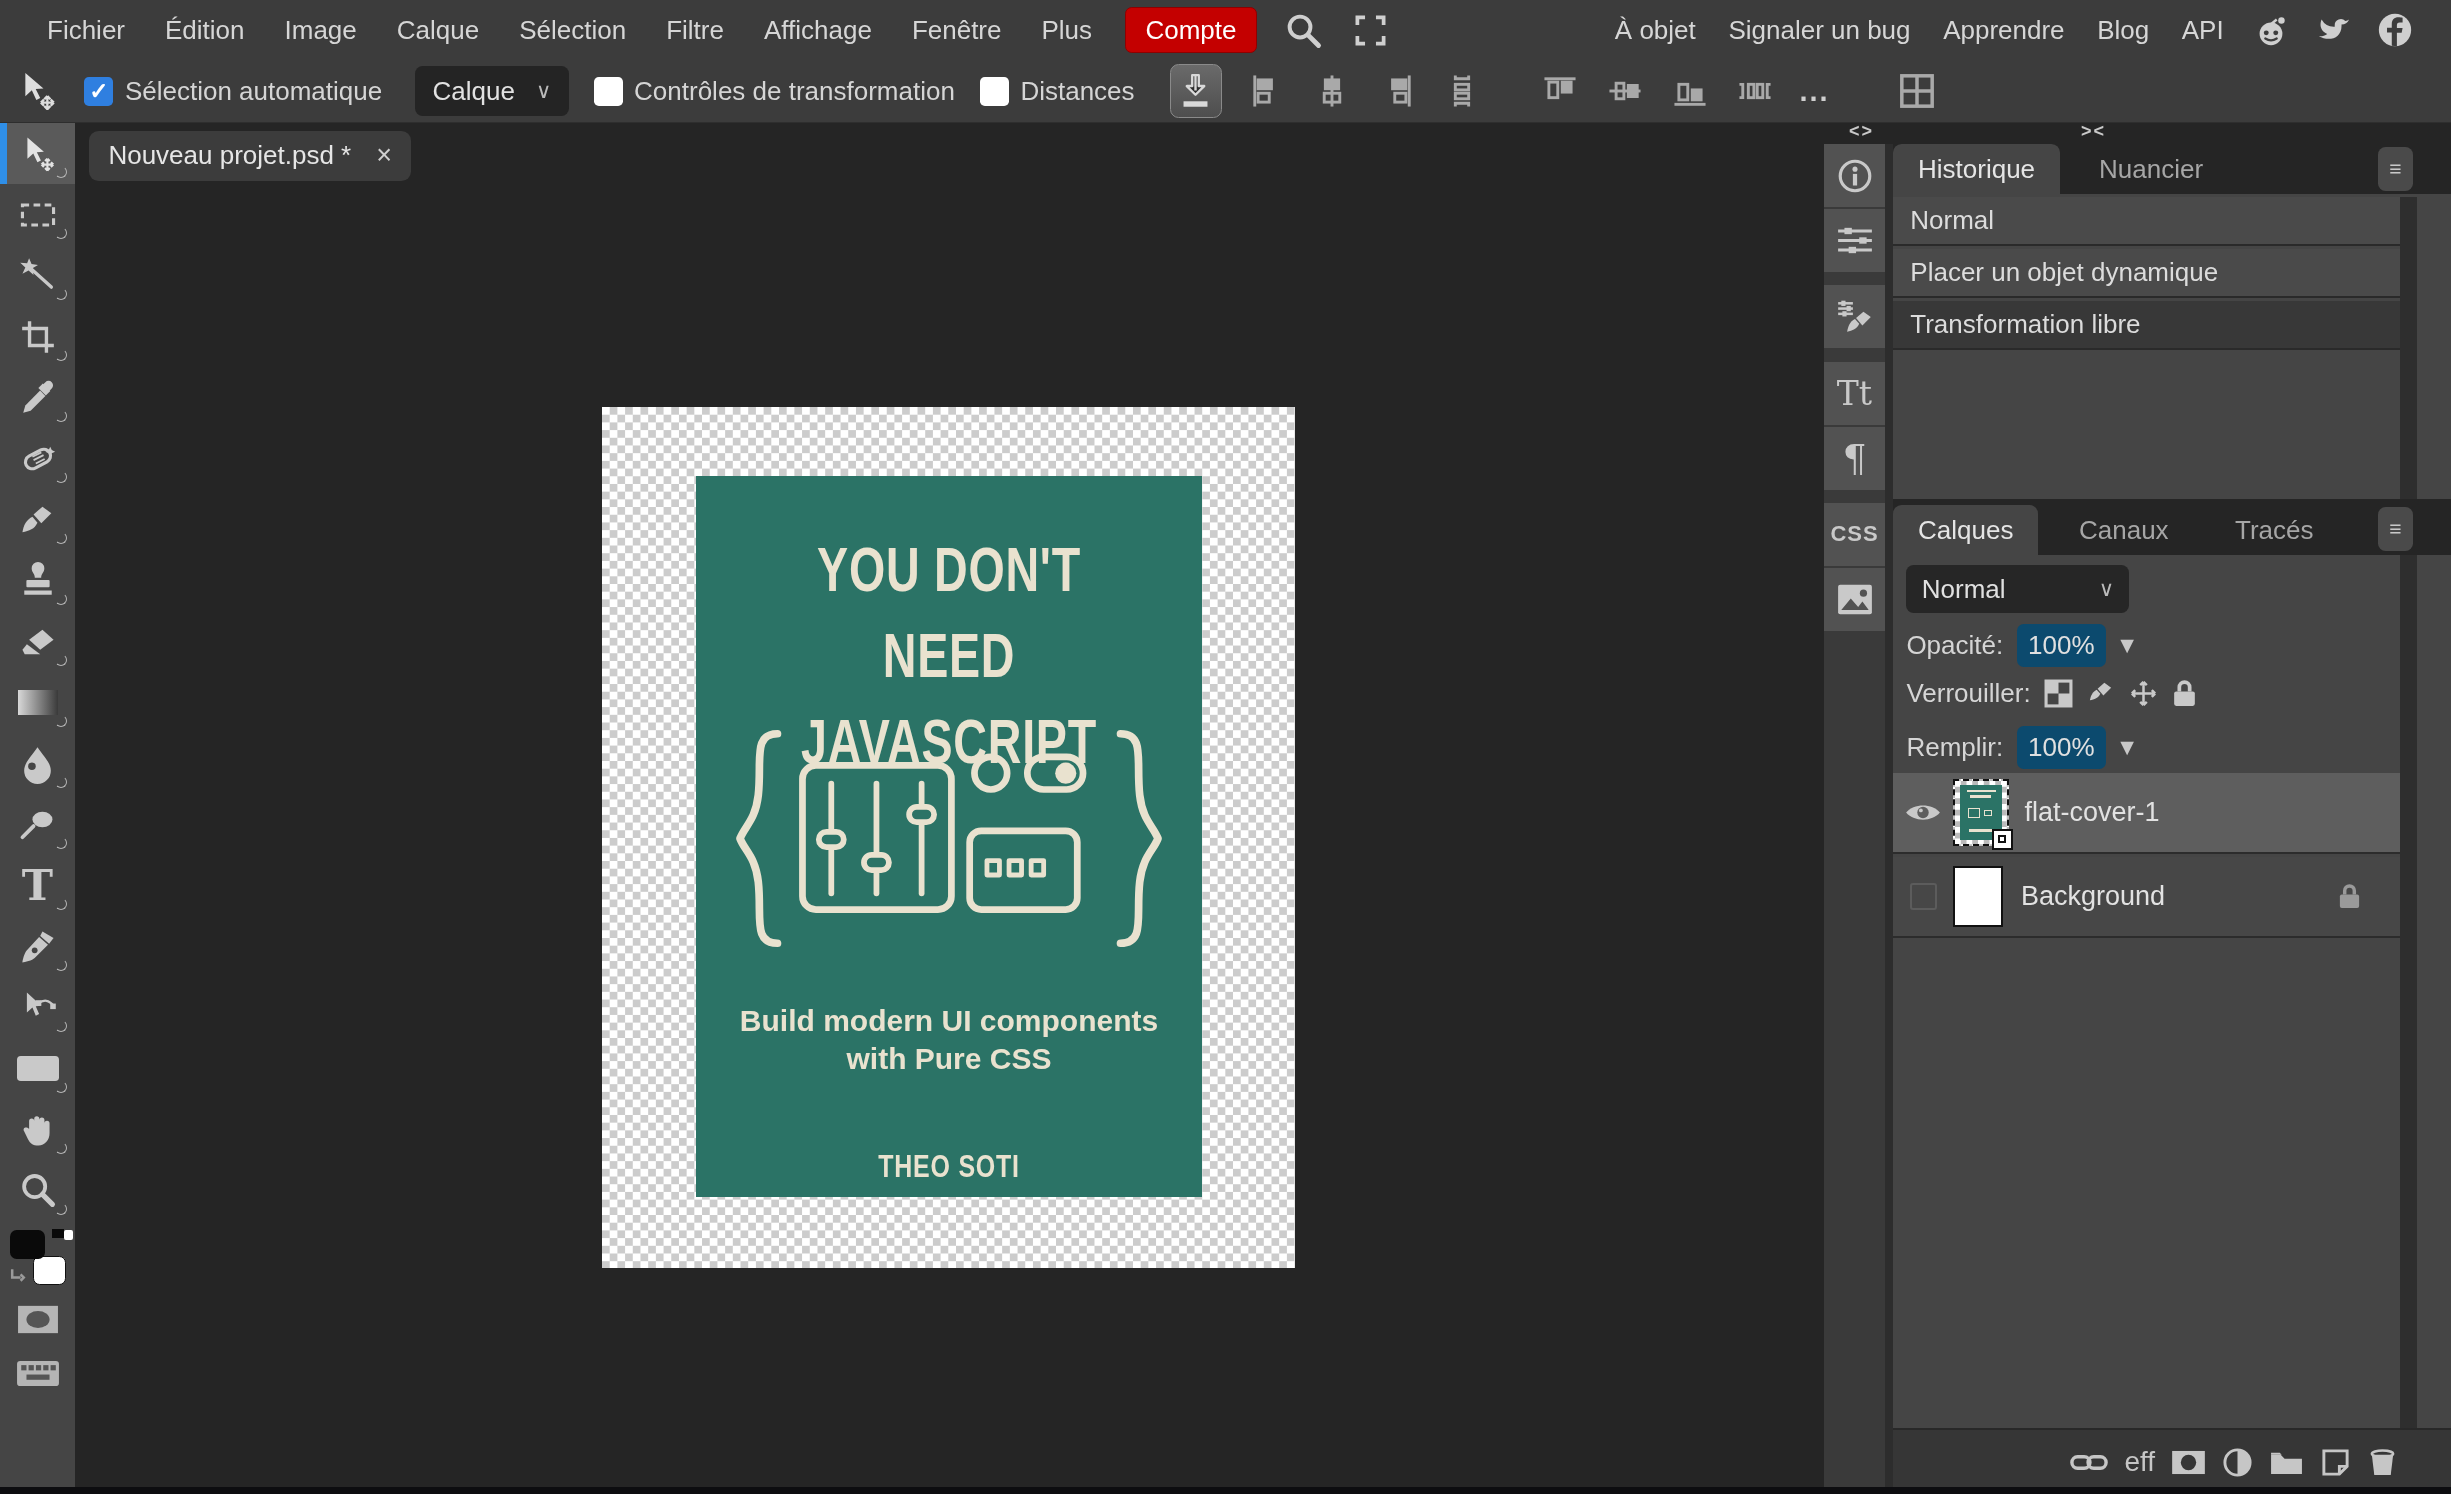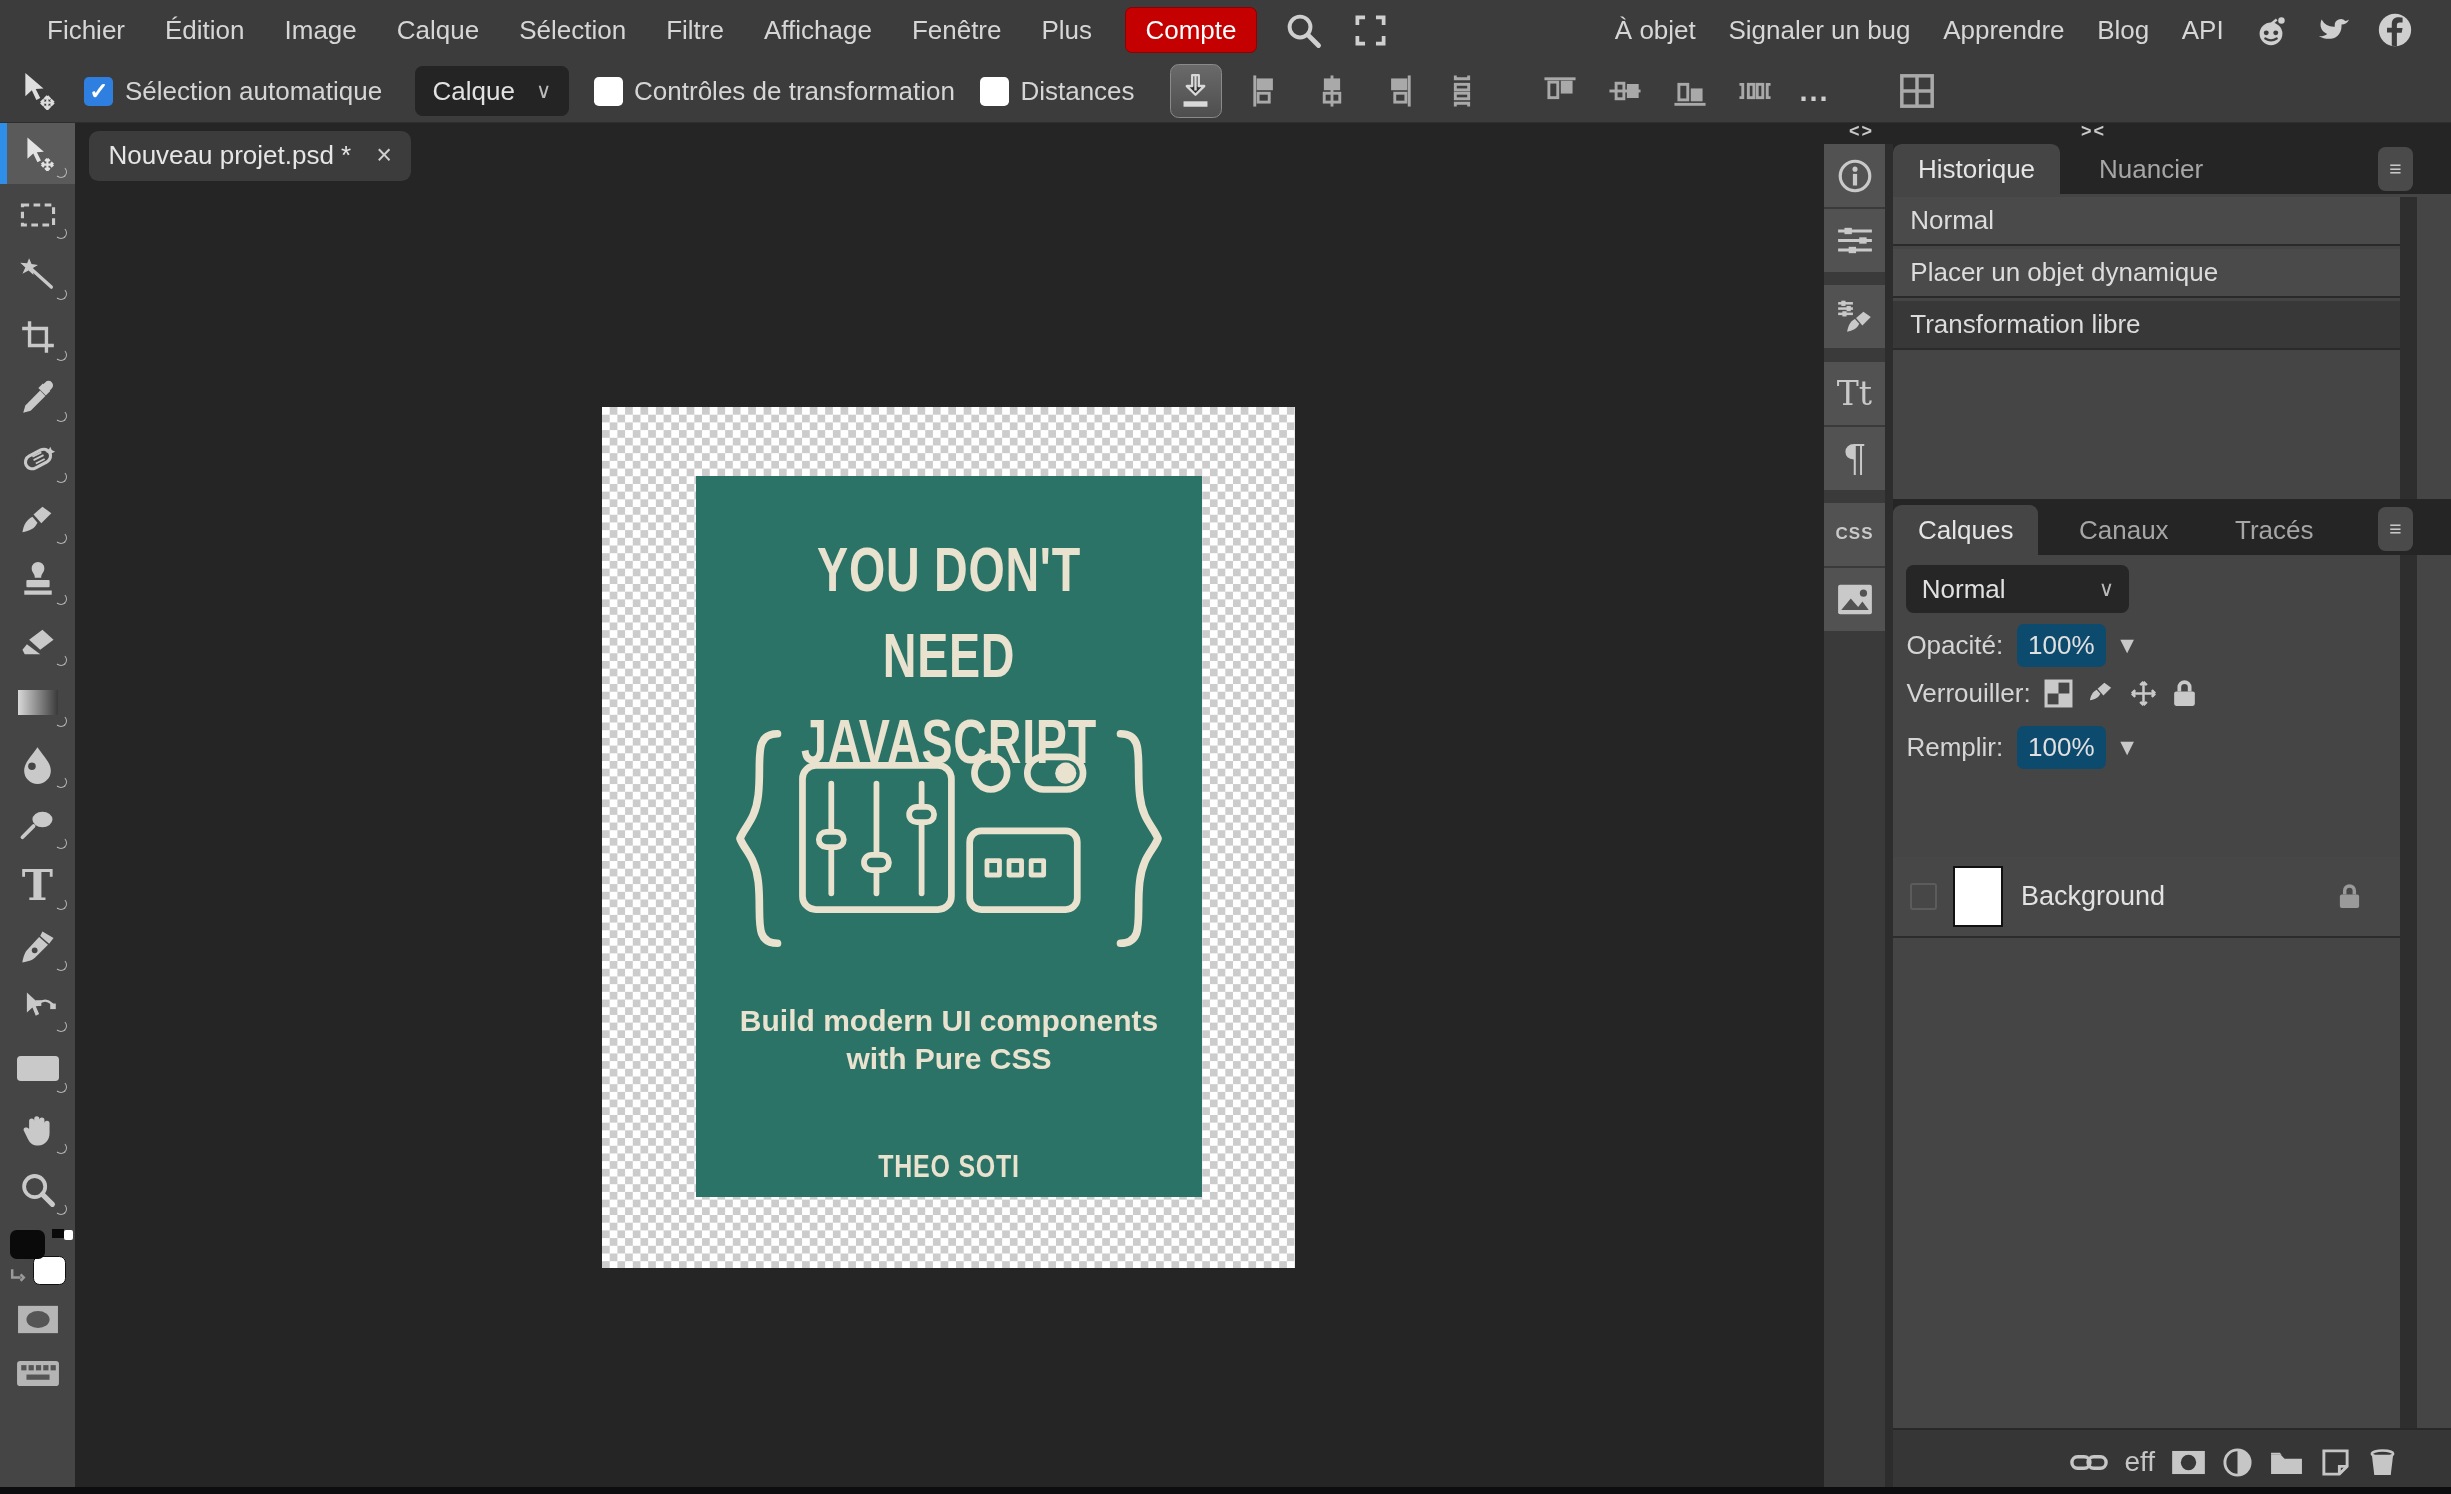--- a/index.html
+++ b/index.html
@@ -499,21 +499,21 @@
             <rect x="7" y="13.5" width="4" height="5" fill="#c9c9c9" stroke="none"></rect>
           </g>
           <path d="M27 14 l7 5 -8 8 -6-7 z" fill="#c9c9c9"></path>
           <path d="M19 21 c-5 2.5-6.5 7-7.5 12 5-1 9.5-2.5 11.5-7.5 z" fill="#c9c9c9"></path>
         </svg>
     </div>
     <div class="strip-gap"></div>
     <div class="strip-btn serifglyph" style="font-size:33px">Tt</div>
     <div class="strip-btn serifglyph" style="font-size:38px">¶</div>
     <div class="strip-gap"></div>
-    <div class="strip-btn" style="font-size:17px;font-weight:bold;letter-spacing:1px">CSS</div>
+    <div class="strip-btn" style="font-size:22px;font-weight:bold;letter-spacing:1px">CSS</div>
     <div class="strip-btn">
       <svg width="38" height="35" viewBox="0 0 36 32">
           <rect x="2" y="2" width="32" height="28" rx="2" fill="#c9c9c9"></rect>
           <path d="M5 26 l9-11 7 8 4-5 6 8 z" fill="#525252"></path>
           <circle cx="26" cy="10" r="3.4" fill="#525252"></circle>
         </svg>
     </div>
   </div>
 
   <div class="panelzone">
@@ -565,20 +565,41 @@
           <path d="M8 13 v-4 a5 5 0 0 1 10 0 v4" fill="none" stroke="#c9c9c9" stroke-width="3.6"></path>
         </svg>
     </div>
 
     <div class="abs" style="left:13.4px;top:582px;display:flex;align-items:center">
       <span class="ctl-label">Remplir:</span>
       <span class="valbox" style="margin-left:13.4px">100%</span>
       <span class="tri">▼</span>
     </div>
 
+    <div class="layer-row selected" style="top:629px">
+      <span class="eye-cell">
+        <svg width="38" height="25" viewBox="0 0 36 22">
+            <path d="M2 11 C9 2 27 2 34 11 C27 20 9 20 2 11 Z" fill="#c9c9c9"></path>
+            <circle cx="18" cy="11" r="5.4" fill="#5e5e5e"></circle>
+            <circle cx="16" cy="9" r="1.8" fill="#c9c9c9"></circle>
+          </svg>
+      </span>
+      <span class="thumb-cover">
+        <span class="mini"></span>
+        <span class="mini-line" style="left:11.5px;top:8.6px;width:29px;height:2.9px"></span>
+        <span class="mini-line" style="left:15.4px;top:14.4px;width:21px;height:2.9px"></span>
+        <span class="mini-line" style="left:13.4px;top:27px;width:11.5px;height:9.6px;background:transparent;border:1.9px solid #e9e2cf"></span>
+        <span class="mini-line" style="left:29px;top:29px;width:7.7px;height:5.8px;background:transparent;border:1.9px solid #e9e2cf"></span>
+        <span class="mini-line" style="left:14.4px;top:48px;width:25px;height:2.9px"></span>
+        <span class="badge">
+            <i></i>
+          </span>
+      </span>
+      <span>flat-cover-1</span>
+    </div>
     <div class="layer-row normal" style="top:713px">
       <span class="eye-cell">
         <span class="empty-eye"></span>
       </span>
       <span class="thumb-bg"></span>
       <span style="flex:1">Background</span>
       <svg style="margin-right:38px" width="25" height="29" viewBox="0 0 26 30">
           <rect x="3" y="13" width="20" height="14" rx="2" fill="#9a9a9a"></rect>
           <path d="M8 13 v-4 a5 5 0 0 1 10 0 v4" fill="none" stroke="#9a9a9a" stroke-width="3.6"></path>
         </svg>

